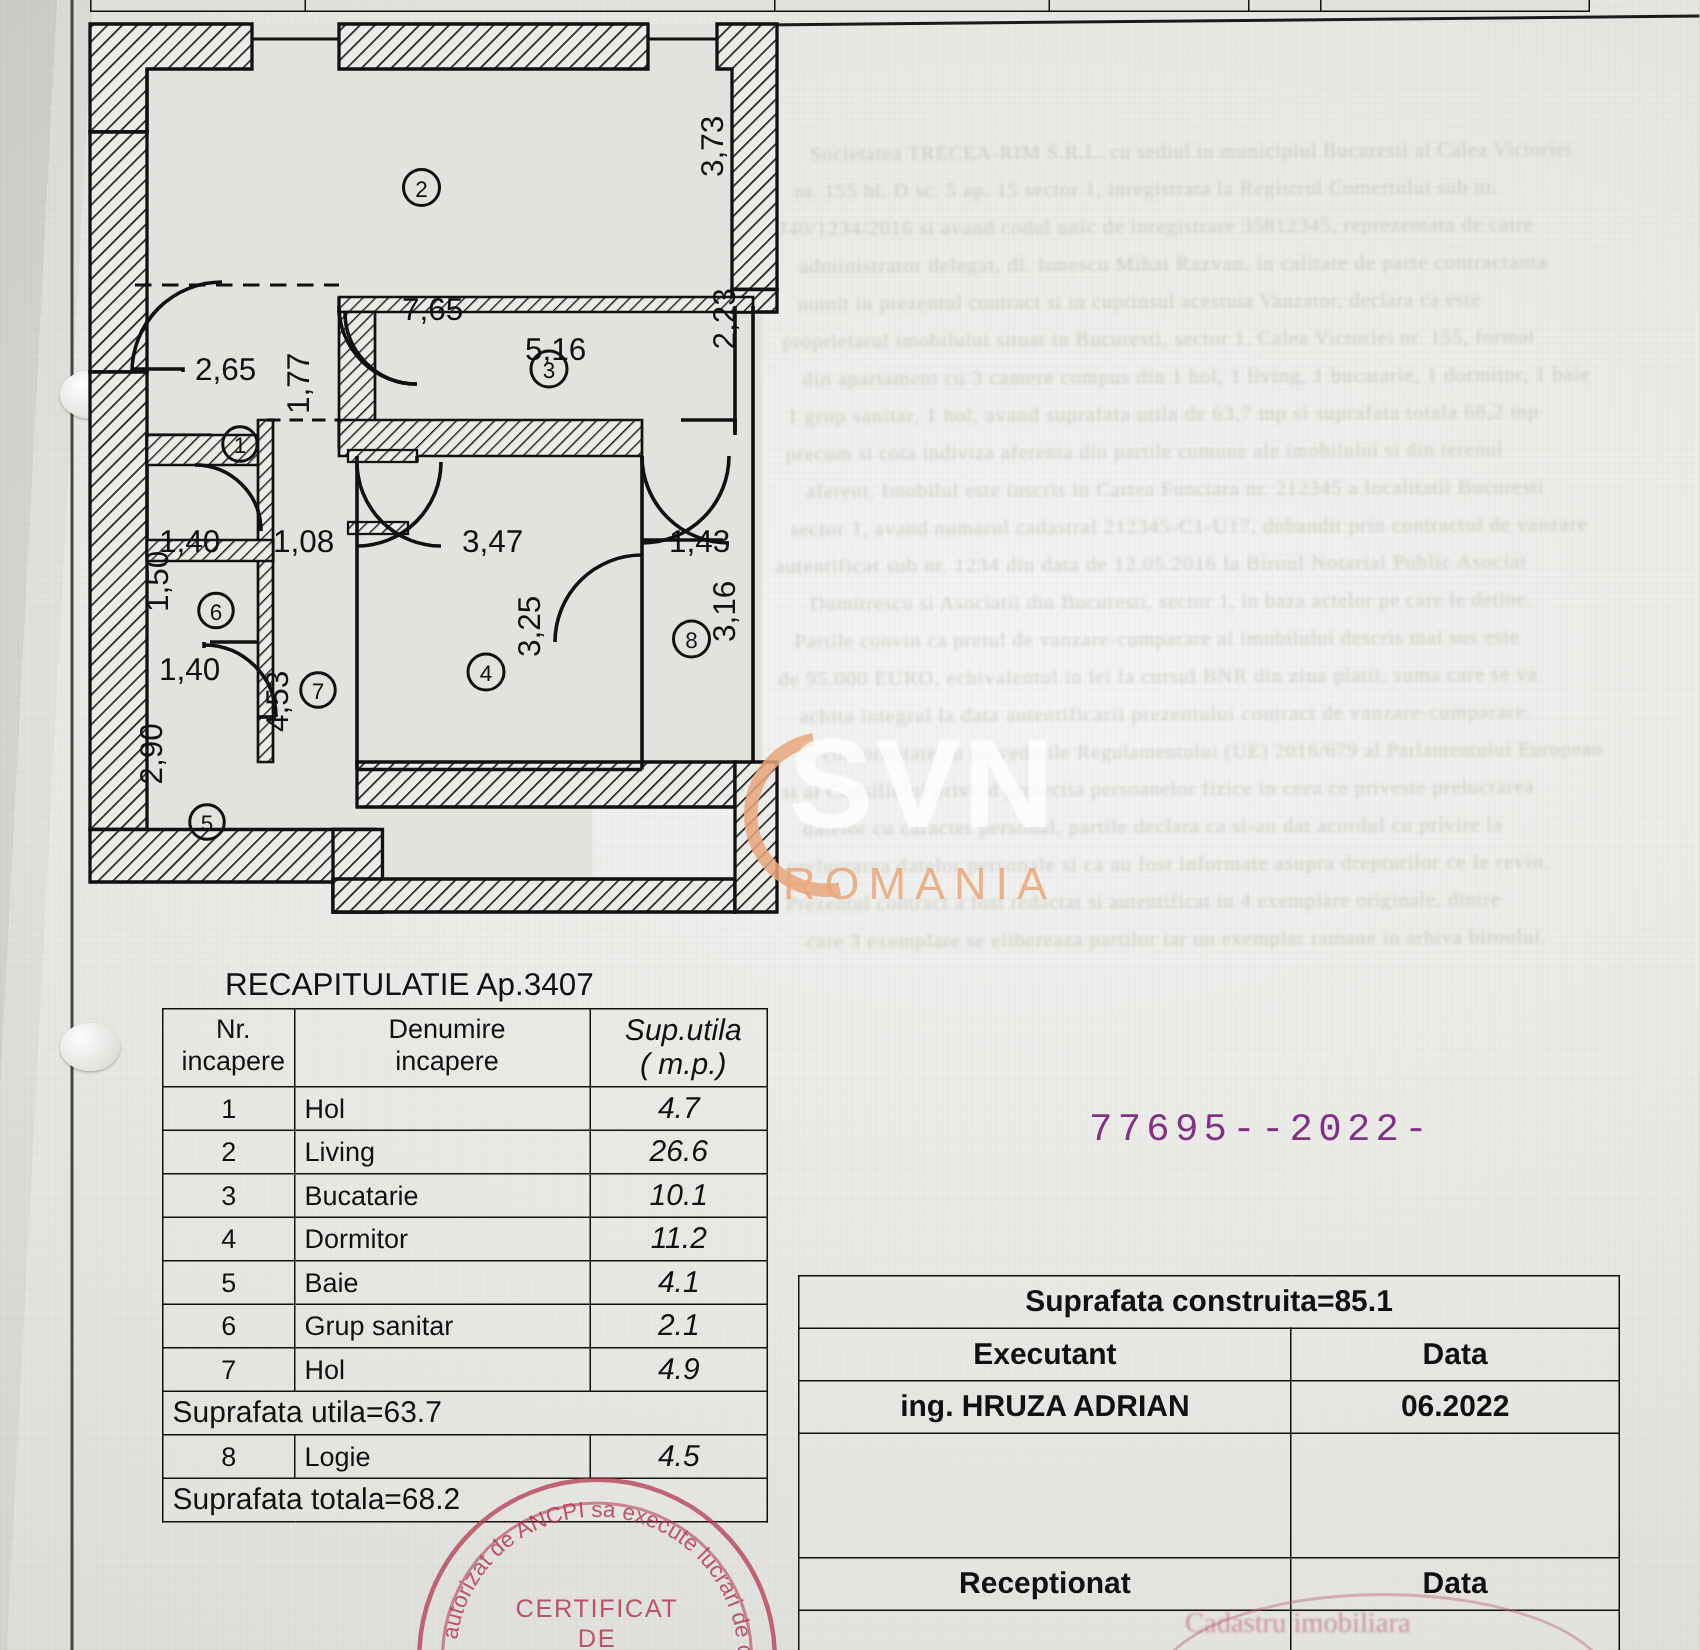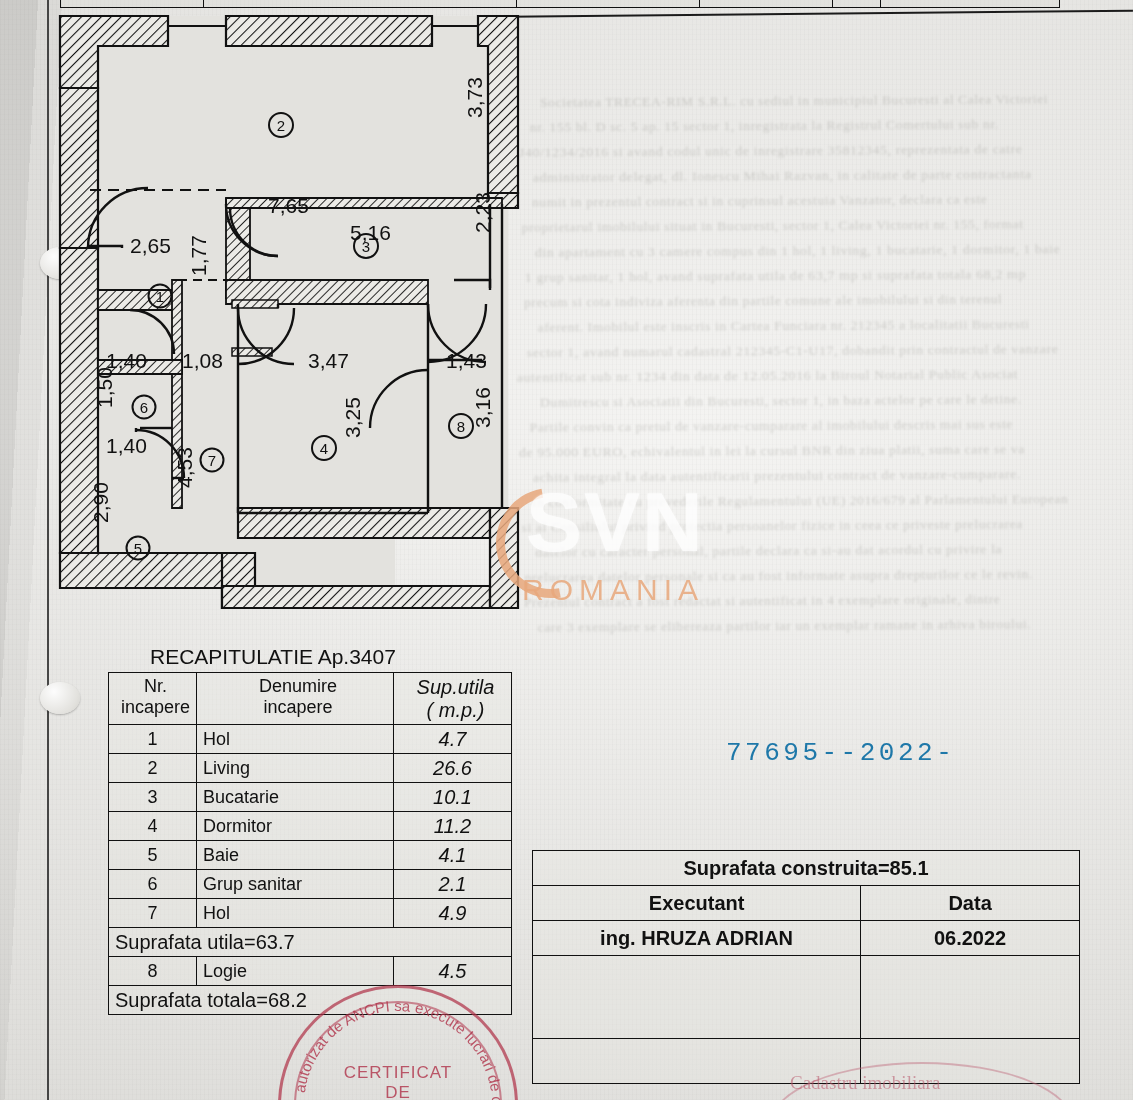--- a/index.html
+++ b/index.html
@@ -99,21 +99,21 @@
   #topfrag{position:absolute;left:60px;top:-26px;width:1000px;height:30px;}
   #topfrag td{border:1.6px solid #111;height:28px;font-size:15px;color:#55544f;
               text-align:center;background:rgba(0,0,0,.02);}
 
   
   #toprule{position:absolute;left:60px;top:20px;width:1073px;height:0;
            border-top:2px solid #1b1b1b;transform:rotate(-.55deg);transform-origin:left center;}
 
   
   #stampnum{
-    position:absolute;left:726px;top:738px;font-size:26px;color:#0369a1;
+    position:absolute;left:726px;top:738px;font-size:26px;color:#701a75;
     font-family:"Liberation Mono", monospace;letter-spacing:3.5px;opacity:.88;
     filter:blur(.25px);
   }
 
   
   #redstamp{
     position:absolute;left:278px;top:985px;width:240px;height:240px;pointer-events:none;
   }
   #redstamp .ring{
     position:absolute;inset:0;border:3px solid #b0334a;border-radius:50%;opacity:.72;
@@ -407,20 +407,24 @@
   </tr>
   <tr>
     <td>ing. HRUZA ADRIAN</td>
     <td>06.2022</td>
   </tr>
   <tr>
     <td style="height:78px"></td>
     <td></td>
   </tr>
   <tr>
+    <td>Receptionat</td>
+    <td>Data</td>
+  </tr>
+  <tr>
     <td style="height:40px"></td>
     <td></td>
   </tr>
 </tbody>
   </table>
 
 <div id="stampnum">77695--2022-</div>
 
 <div id="redstamp">
   <div class="ring"></div>

